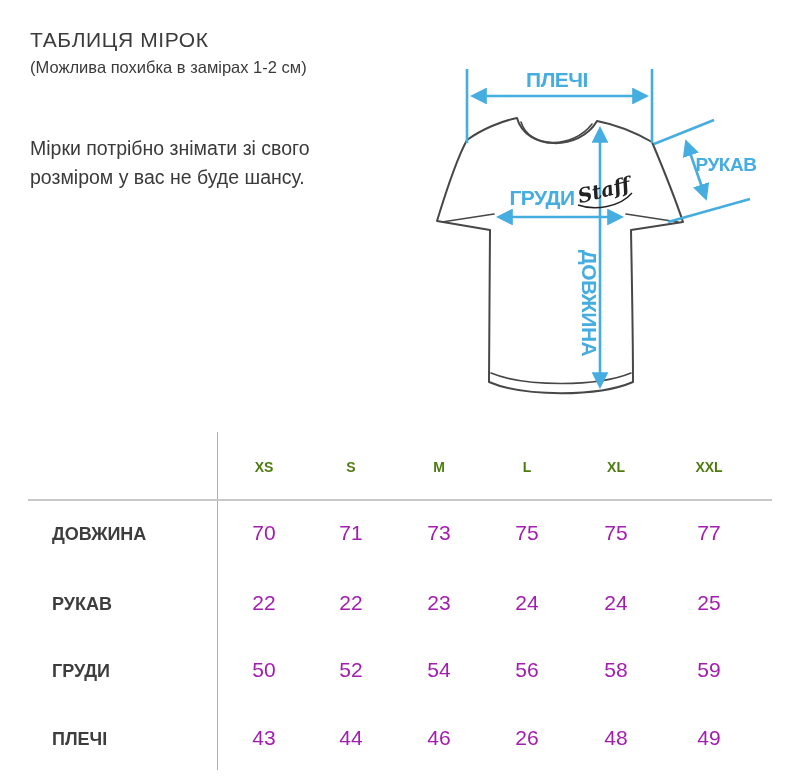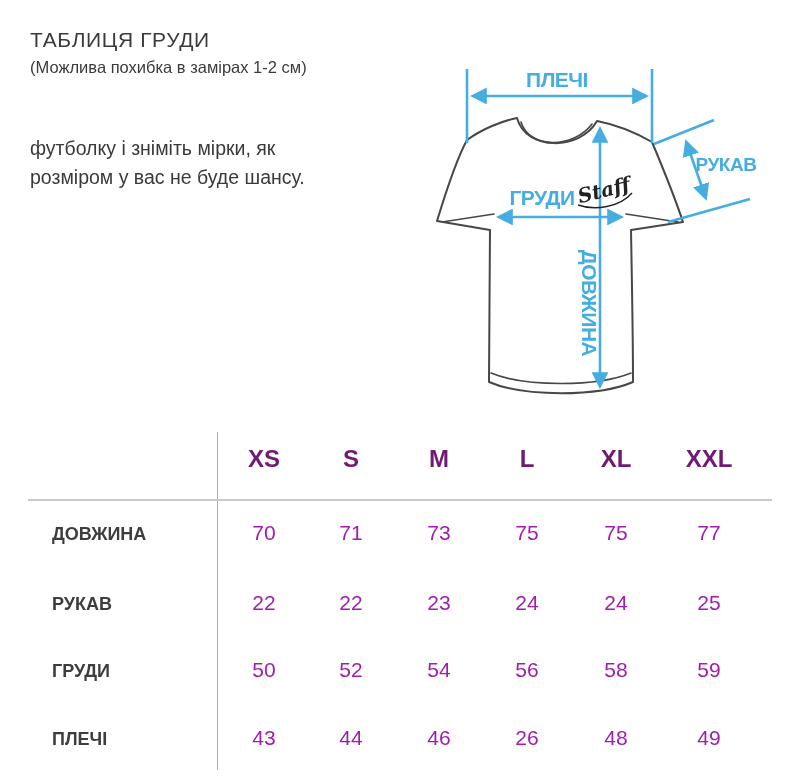--- a/index.html
+++ b/index.html
@@ -7,37 +7,37 @@
        font-family:"Liberation Sans",sans-serif;color:#3c3c3c;}
   .abs{position:absolute;}
   .title{left:30px;top:28px;font-size:21px;font-weight:400;letter-spacing:.6px;color:#3b3b3b;white-space:nowrap;}
   .subtitle{left:30px;top:58px;font-size:16.5px;font-weight:400;color:#3b3b3b;white-space:nowrap;}
   .instructions{left:30px;top:134px;font-size:19.5px;line-height:28.5px;color:#3a3a3a;}
   .instructions div{white-space:nowrap;}
   .diagram{left:430px;top:25px;width:370px;height:400px;}
   
   .v-divider{left:217px;top:432px;width:1px;height:338px;background:#adadad;}
   .h-line{left:28px;top:499px;width:744px;height:2px;background:#c9c9c9;}
-  .thead .col{position:absolute;top:445px;font-size:24px;font-weight:600;color:#701a75;}
+  .thead .col{position:absolute;top:459px;font-size:14px;font-weight:600;color:#4d7c0f;}
   .row-label{position:absolute;left:52px;font-size:18px;font-weight:600;color:#3d3d3d;white-space:nowrap;}
   .col{width:72px;margin-left:-36px;text-align:center;display:block;position:absolute;}
   .cell{font-size:21px;font-weight:400;color:#a21caf;}
   .c0{left:264px}.c1{left:351px}.c2{left:439px}.c3{left:527px}.c4{left:616px}.c5{left:709px}
   .r0{top:521px}.r1{top:591px}.r2{top:658px}.r3{top:726px}
   .lr0{top:524px}.lr1{top:594px}.lr2{top:661px}.lr3{top:729px}
   svg text.blab{font-family:"Liberation Sans",sans-serif;font-weight:bold;letter-spacing:-.5px;}
 </style>
 </head>
 <body>
 
-<div class="abs title">ТАБЛИЦЯ ГРУДИ</div>
+<div class="abs title">ТАБЛИЦЯ МІРОК</div>
 <div class="abs subtitle">(Можлива похибка в замірах 1-2 см)</div>
 
 <div class="abs instructions">
-  <div>футболку і зніміть мірки, як</div>
+  <div>Мірки потрібно знімати зі свого</div>
   <div>розміром у вас не буде шансу.</div>
 </div>
 
 <svg class="abs diagram" viewBox="0 0 370 400" xmlns="http://www.w3.org/2000/svg">
   <defs>
     <marker id="ah" viewBox="0 0 10 10" refX="7" refY="5" markerWidth="6.5" markerHeight="6.5" orient="auto-start-reverse">
       <path d="M0,0 L10,5 L0,10 Z" fill="#45addf"></path>
     </marker>
   </defs>
 

